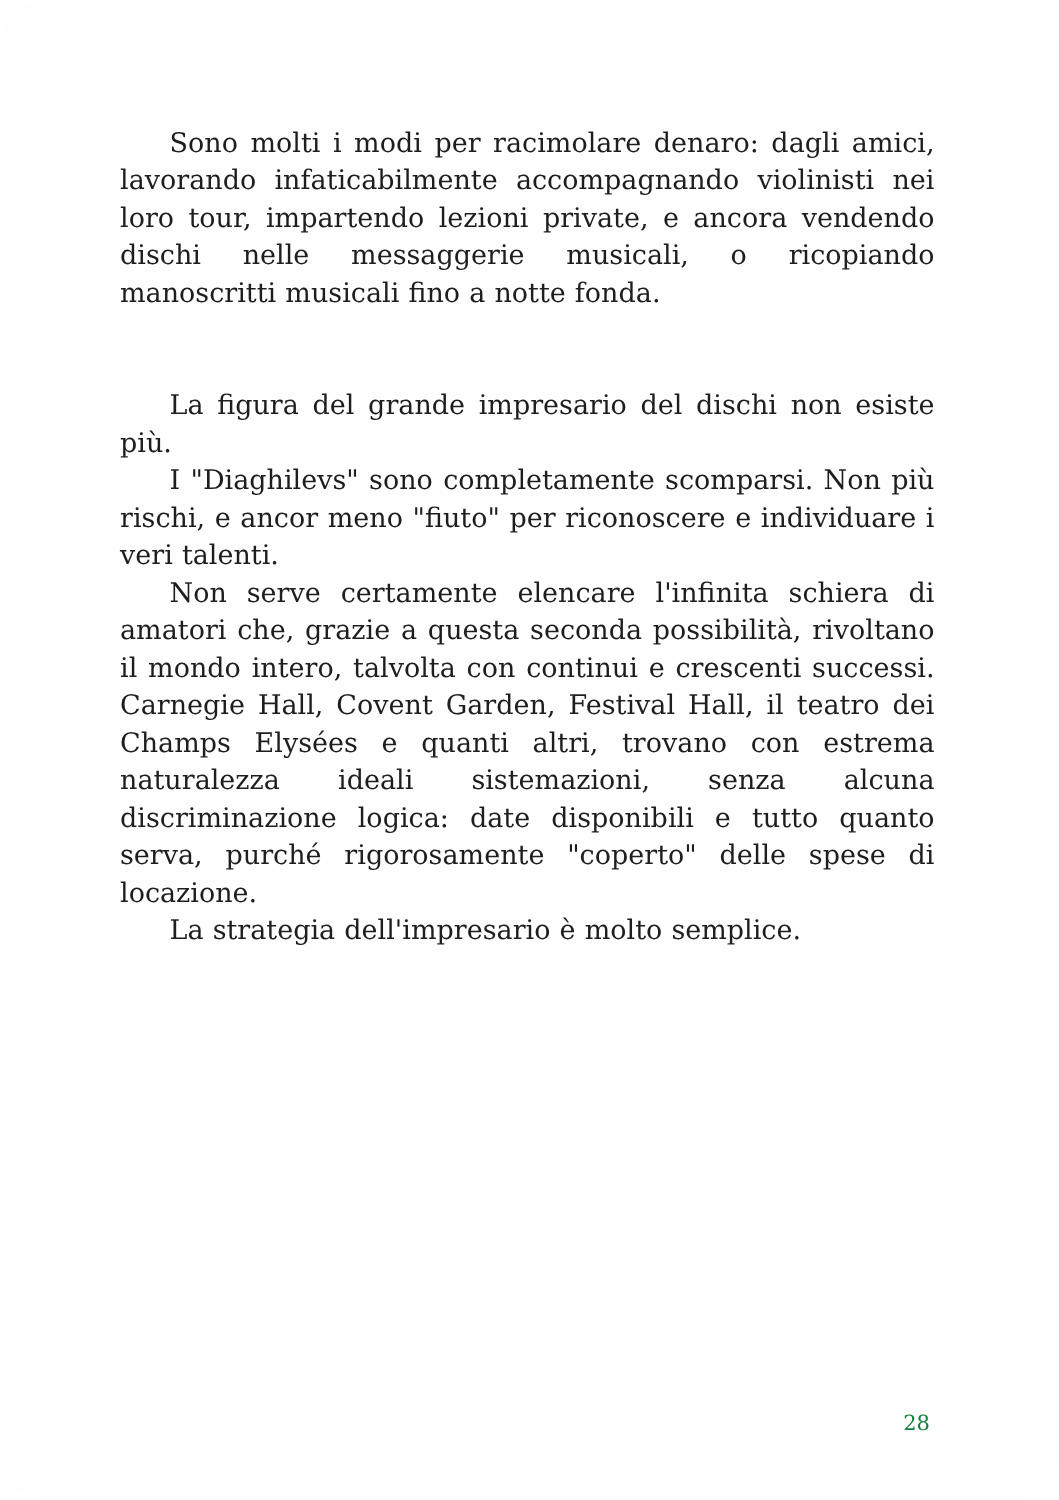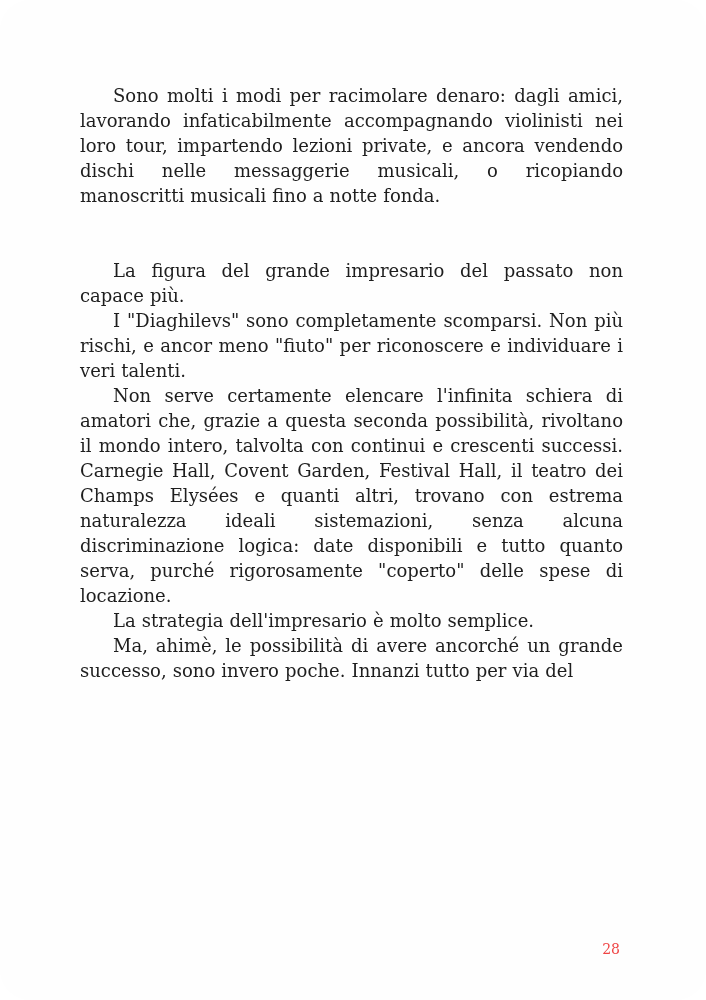--- a/index.html
+++ b/index.html
@@ -34,30 +34,29 @@
   }
   .section-gap {
     height: 50px;
   }
   .page-number {
     position: absolute;
     right: 86px;
     top: 940px;
     font-size: 14px;
     line-height: 18px;
-    color: #ef4444;
+    color: #15803d;
   }
 </style>
 </head>
 <body>
 
 <div class="page">
   <main class="text-block">
     <p class="para">Sono molti i modi per racimolare denaro: dagli amici, lavorando infaticabilmente accompagnando violinisti nei loro tour, impartendo lezioni private, e ancora vendendo dischi nelle messaggerie musicali, o ricopiando manoscritti musicali fino a notte fonda.</p>
     <div class="section-gap"></div>
-    <p class="para">La figura del grande impresario del passato non capace più.</p>
+    <p class="para">La figura del grande impresario del dischi non esiste più.</p>
     <p class="para">I "Diaghilevs" sono completamente scomparsi. Non più rischi, e ancor meno "fiuto" per riconoscere e individuare i veri talenti.</p>
     <p class="para">Non serve certamente elencare l'infinita schiera di amatori che, grazie a questa seconda possibilità, rivoltano il mondo intero, talvolta con continui e crescenti successi. Carnegie Hall, Covent Garden, Festival Hall, il teatro dei Champs Elysées e quanti altri, trovano con estrema naturalezza ideali sistemazioni, senza alcuna discriminazione logica: date disponibili e tutto quanto serva, purché rigorosamente "coperto" delle spese di locazione.</p>
     <p class="para">La strategia dell'impresario è molto semplice.</p>
-    <p class="para">Ma, ahimè, le possibilità di avere ancorché un grande successo, sono invero poche. Innanzi tutto per via del</p>
   </main>
   <span class="page-number">28</span>
 </div>
 
 </body></html>

